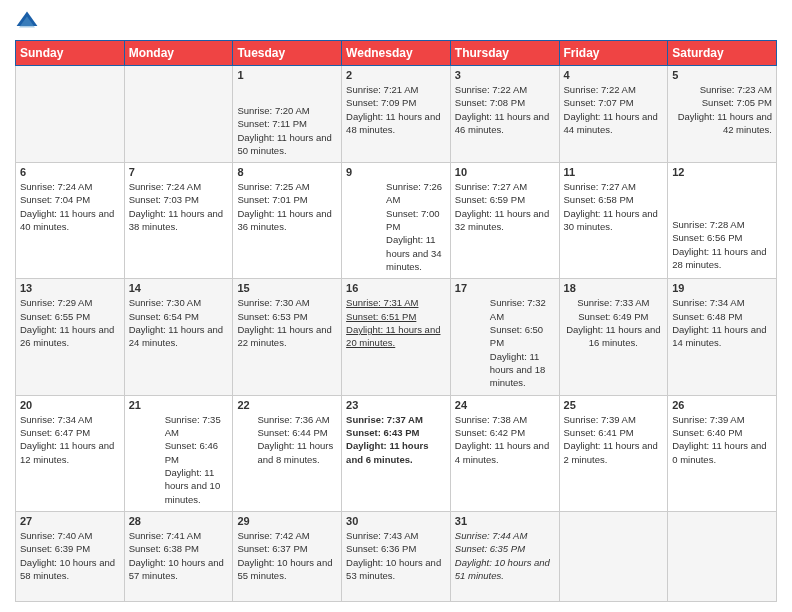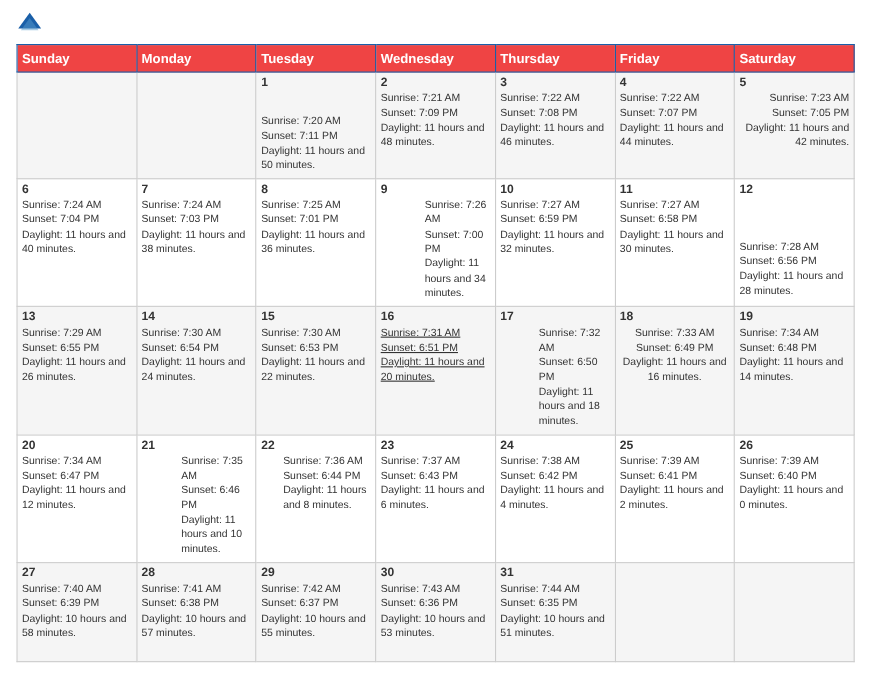--- a/index.html
+++ b/index.html
@@ -269,21 +269,21 @@
 Daylight: 11 hours and 10 minutes.</div>
           </td>
           <td>
             <span class="day-num">22</span>
             <div class="day-info" style="white-space: pre-line; margin-left: 20px;">Sunrise: 7:36 AM
 Sunset: 6:44 PM
 Daylight: 11 hours and 8 minutes.</div>
           </td>
           <td>
             <span class="day-num">23</span>
-            <div class="day-info" style="white-space: pre-line;">Sunrise: 7:37 AM
+            <div class="day-info" style="white-space: pre-line; font-weight: bold;">Sunrise: 7:37 AM
 Sunset: 6:43 PM
 Daylight: 11 hours and 6 minutes.</div>
           </td>
           <td>
             <span class="day-num">24</span>
             <div class="day-info" style="white-space: pre-line;">Sunrise: 7:38 AM
 Sunset: 6:42 PM
 Daylight: 11 hours and 4 minutes.</div>
           </td>
           <td>
@@ -319,21 +319,21 @@
 Daylight: 10 hours and 55 minutes.</div>
           </td>
           <td>
             <span class="day-num">30</span>
             <div class="day-info" style="white-space: pre-line;">Sunrise: 7:43 AM
 Sunset: 6:36 PM
 Daylight: 10 hours and 53 minutes.</div>
           </td>
           <td>
             <span class="day-num">31</span>
-            <div class="day-info" style="white-space: pre-line;">Sunrise: 7:44 AM
+            <div class="day-info" style="white-space: pre-line; font-style: italic;">Sunrise: 7:44 AM
 Sunset: 6:35 PM
 Daylight: 10 hours and 51 minutes.</div>
           </td>
           <td class="empty"></td>
           <td class="empty"></td>
         </tr>
       </tbody>
   </table>
 </div>
 

